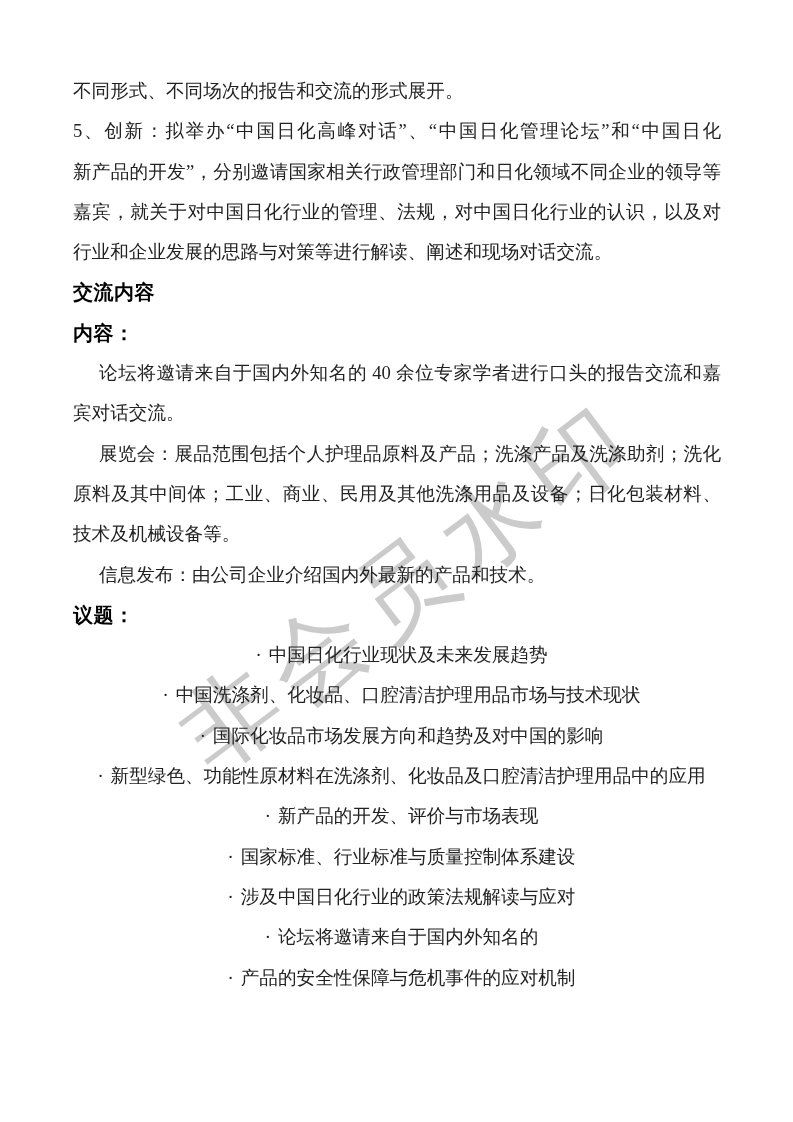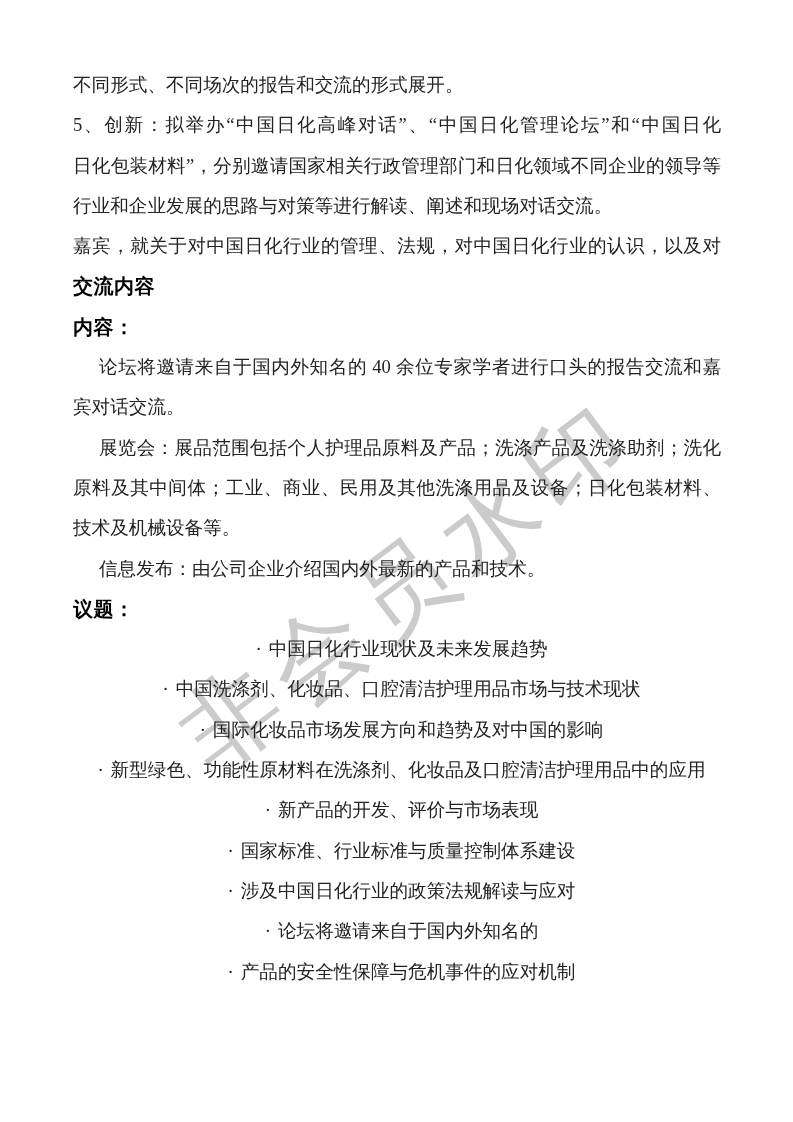--- a/index.html
+++ b/index.html
@@ -20,21 +20,21 @@
     color:#cbcbcb;
     white-space:nowrap;
     transform:rotate(-37deg);
     transform-origin:center center;
     z-index:0;
     user-select:none;
     font-family:"DejaVu Serif","Liberation Serif",serif;
   }
   .content{
     position:absolute;
-    left:73px;top:65px;
+    left:73px;top:71px;
     width:648px;
     z-index:1;
     color:#222222;
   }
   .ln{
     font-size:18.6px;
     line-height:40.3px;
     height:40.3px;
     white-space:nowrap;
     overflow:hidden;
@@ -58,23 +58,23 @@
 </head>
 <body>
 
 <div class="page">
 
   <div class="watermark">非会员水印</div>
 
   <div class="content">
     <div class="ln">不同形式、不同场次的报告和交流的形式展开。</div>
     <div class="ln just">5、创新：拟举办“中国日化高峰对话”、“中国日化管理论坛”和“中国日化</div>
-    <div class="ln just">日化包装材料”，分别邀请国家相关行政管理部门和日化领域不同企业的领导等</div>
+    <div class="ln just">新产品的开发”，分别邀请国家相关行政管理部门和日化领域不同企业的领导等</div>
+    <div class="ln just">嘉宾，就关于对中国日化行业的管理、法规，对中国日化行业的认识，以及对</div>
     <div class="ln">行业和企业发展的思路与对策等进行解读、阐述和现场对话交流。</div>
-    <div class="ln just">嘉宾，就关于对中国日化行业的管理、法规，对中国日化行业的认识，以及对</div>
 
     <div class="ln h">交流内容</div>
     <div class="ln h">内容：</div>
 
     <div class="ln just ind">论坛将邀请来自于国内外知名的 40 余位专家学者进行口头的报告交流和嘉</div>
     <div class="ln">宾对话交流。</div>
     <div class="ln just ind">展览会：展品范围包括个人护理品原料及产品；洗涤产品及洗涤助剂；洗化</div>
     <div class="ln just">原料及其中间体；工业、商业、民用及其他洗涤用品及设备；日化包装材料、</div>
     <div class="ln">技术及机械设备等。</div>
     <div class="ln ind">信息发布：由公司企业介绍国内外最新的产品和技术。</div>

